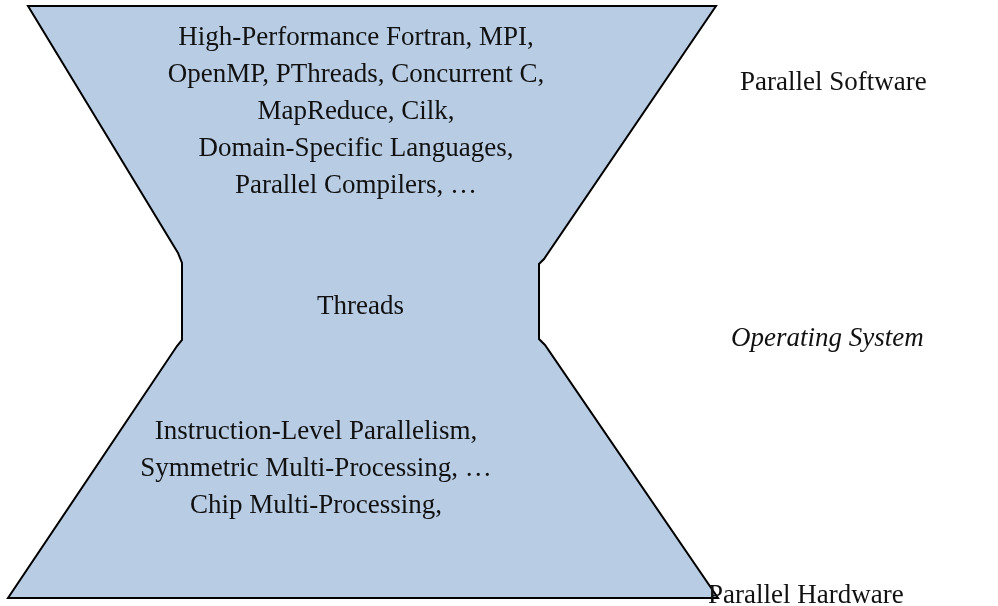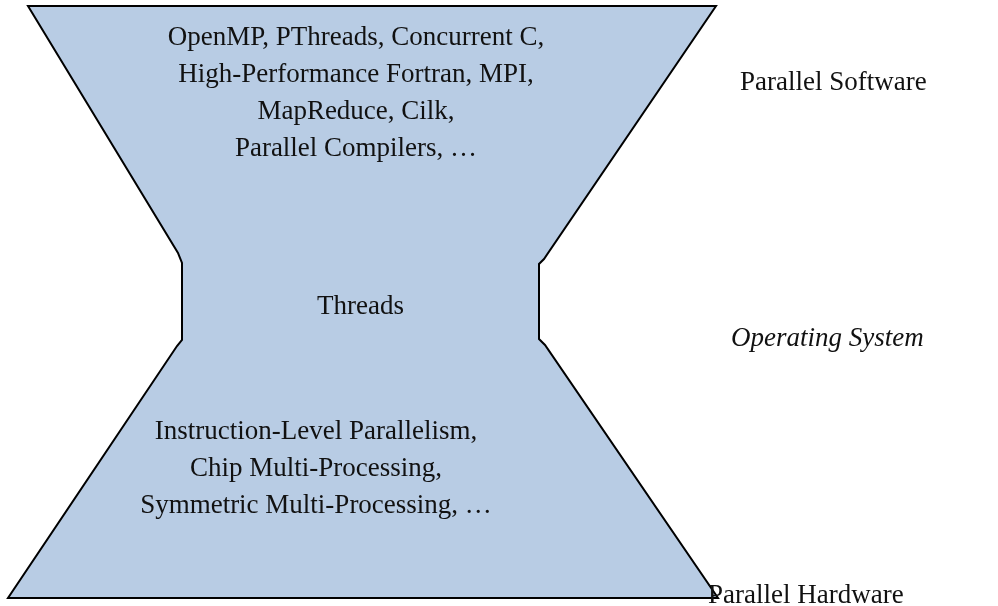--- a/index.html
+++ b/index.html
@@ -41,31 +41,32 @@
 </head>
 <body>
 
 <div class="stage">
 
   <svg width="998" height="606" viewBox="0 0 998 606">
     <polygon stroke="#000000" stroke-width="2" stroke-linejoin="miter" points="28,6 716,6 544,259 539,264 539,339 545,345 718,598 8,598 177,346 182,340 182,263 178,253" fill="#b8cce4"></polygon>
   </svg>
 
   <div class="txt top-text">
+    <div>High-Performance Fortran, MPI,</div>
     <div>OpenMP, PThreads, Concurrent C,</div>
-    <div>High-Performance Fortran, MPI,</div>
     <div>MapReduce, Cilk,</div>
+    <div>Domain-Specific Languages,</div>
     <div>Parallel Compilers, …</div>
   </div>
 
   <div class="txt neck-text">Threads</div>
 
   <div class="txt bottom-text">
     <div>Instruction-Level Parallelism,</div>
+    <div>Symmetric Multi-Processing, …</div>
     <div>Chip Multi-Processing,</div>
-    <div>Symmetric Multi-Processing, …</div>
   </div>
 
   <div class="side-label sl-top">Parallel Software</div>
   <div class="side-label sl-middle">Operating System</div>
   <div class="side-label sl-bottom">Parallel Hardware</div>
 
 </div>
 
 </body></html>

